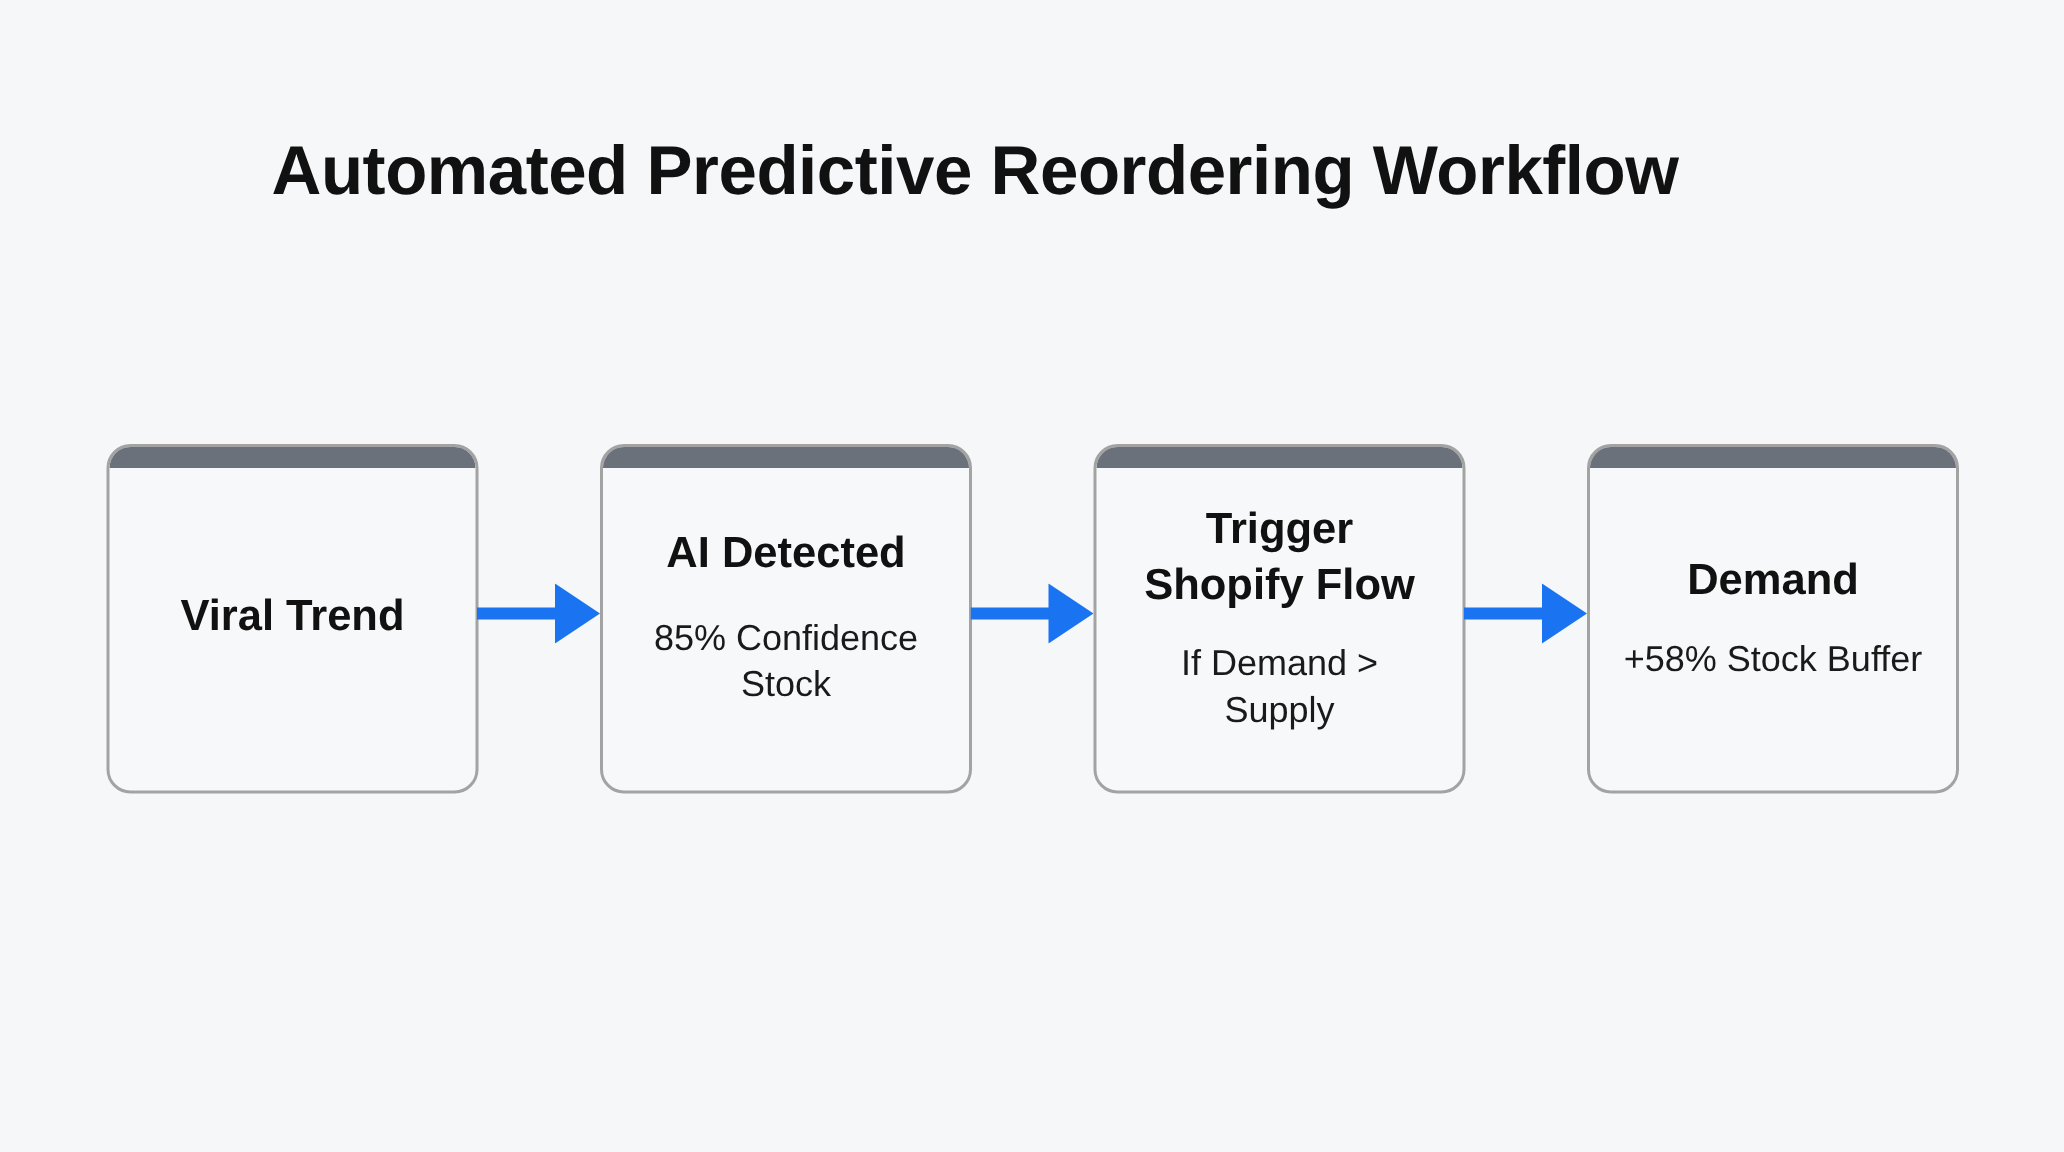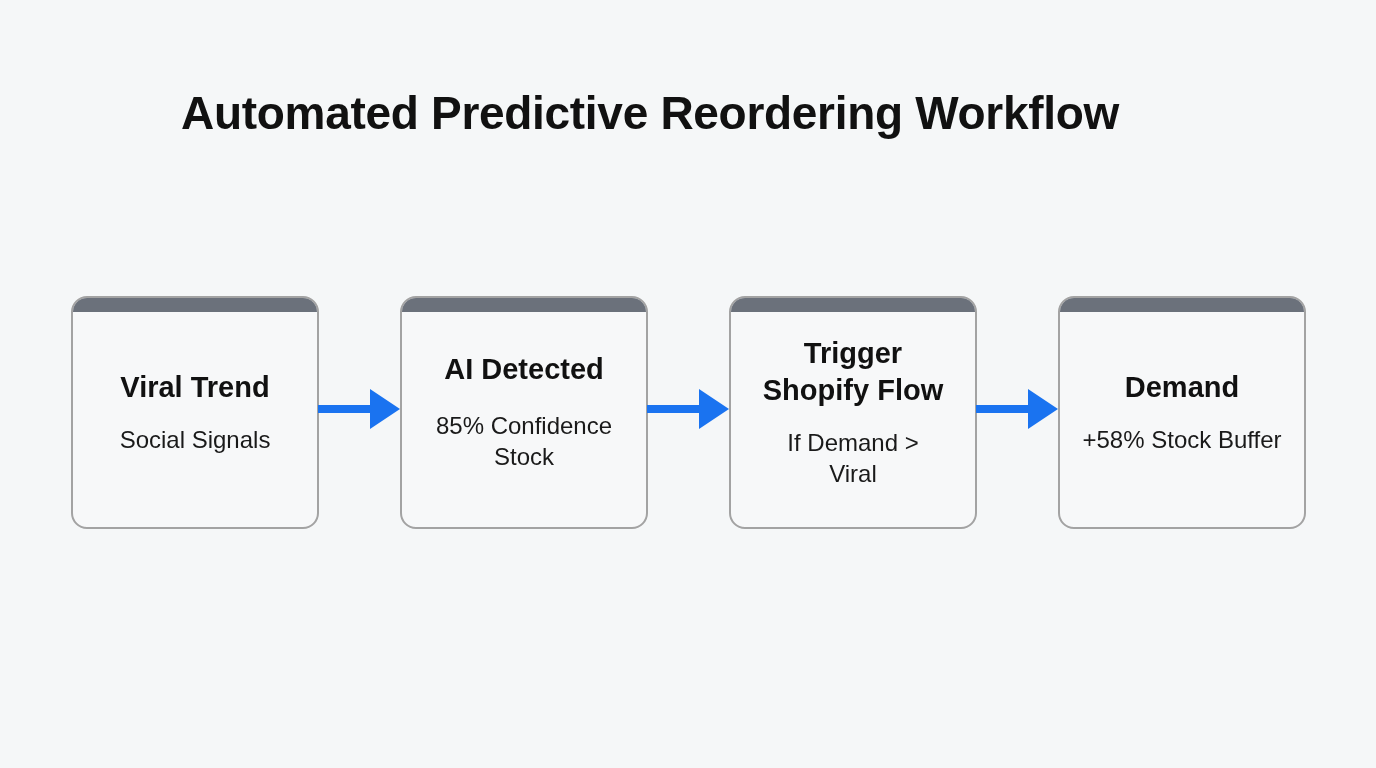--- a/index.html
+++ b/index.html
@@ -15,23 +15,20 @@
 </head>
 <body>
 
 <div class="title">Automated Predictive Reordering Workflow</div>
 
 <div class="box" style="left:71px;">
   <div class="bar"></div>
   <div class="content">
     <div class="btitle">
         <div>Viral Trend</div>
-      </div>
-    <div class="bsub">
-        <div>Social Signals</div>
       </div>
   </div>
 </div>
 
 <svg class="arrow" style="left:318px;" viewBox="0 0 82 40">
   <rect x="0" y="16" width="56" height="8" fill="#1a73f0"></rect>
   <polygon points="52,0 82,20 52,40" fill="#1a73f0"></polygon>
 </svg>
 
 <div class="box" style="left:400px;">
@@ -54,21 +51,21 @@
 
 <div class="box" style="left:729px;">
   <div class="bar"></div>
   <div class="content">
     <div class="btitle">
         <div>Trigger</div>
         <div>Shopify Flow</div>
       </div>
     <div class="bsub">
         <div>If Demand &gt;</div>
-        <div>Viral</div>
+        <div>Supply</div>
       </div>
   </div>
 </div>
 
 <svg class="arrow" style="left:976px;" viewBox="0 0 82 40">
   <rect x="0" y="16" width="56" height="8" fill="#1a73f0"></rect>
   <polygon points="52,0 82,20 52,40" fill="#1a73f0"></polygon>
 </svg>
 
 <div class="box" style="left:1058px;">

